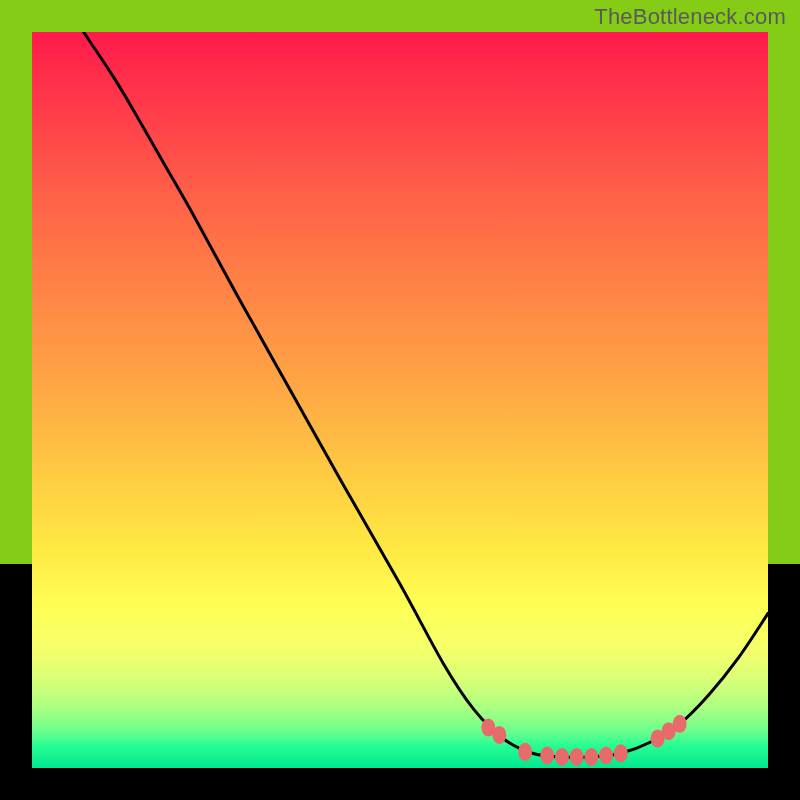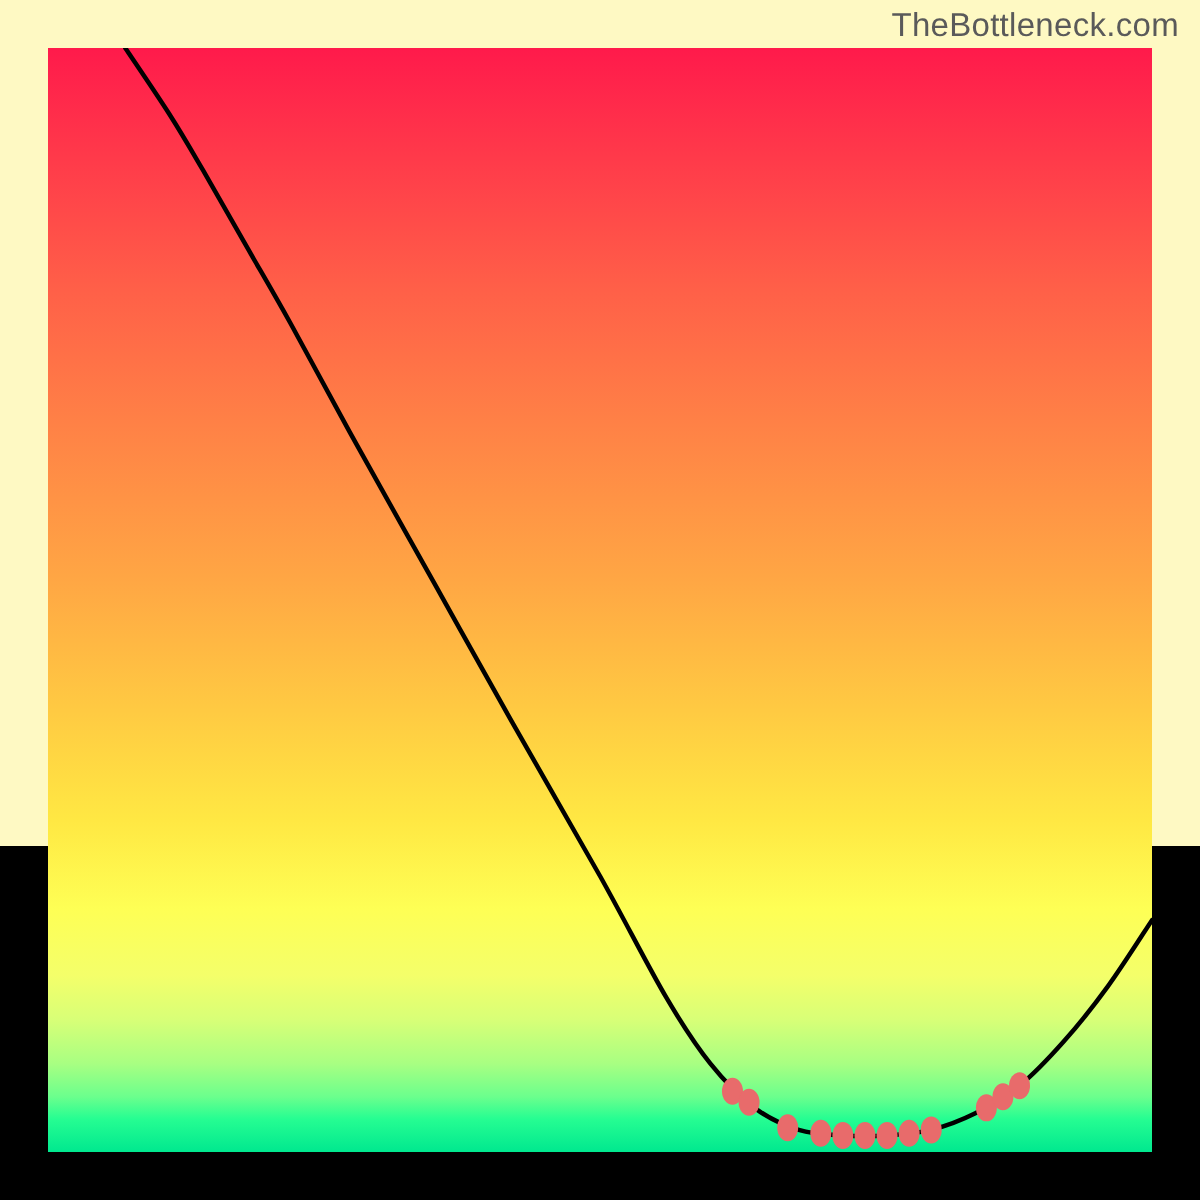--- a/index.html
+++ b/index.html
@@ -1,21 +1,21 @@
 <!DOCTYPE html>
 <html><head>
 <meta charset="utf-8">
 <style>
   * { margin: 0; padding: 0; box-sizing: border-box; }
   html, body { width: 800px; height: 800px; overflow: hidden; background: #000; }
   .frame {
     position: relative;
     width: 800px;
     height: 564px;
-    background: #fef9c3;
+    background: #84cc16;
   }
   .watermark {
     position: absolute;
     top: 4px;
     right: 14px;
     font-family: Arial, Helvetica, sans-serif;
     font-size: 22px;
     color: #5a5a5a;
     font-weight: 500;
     letter-spacing: 0.2px;

